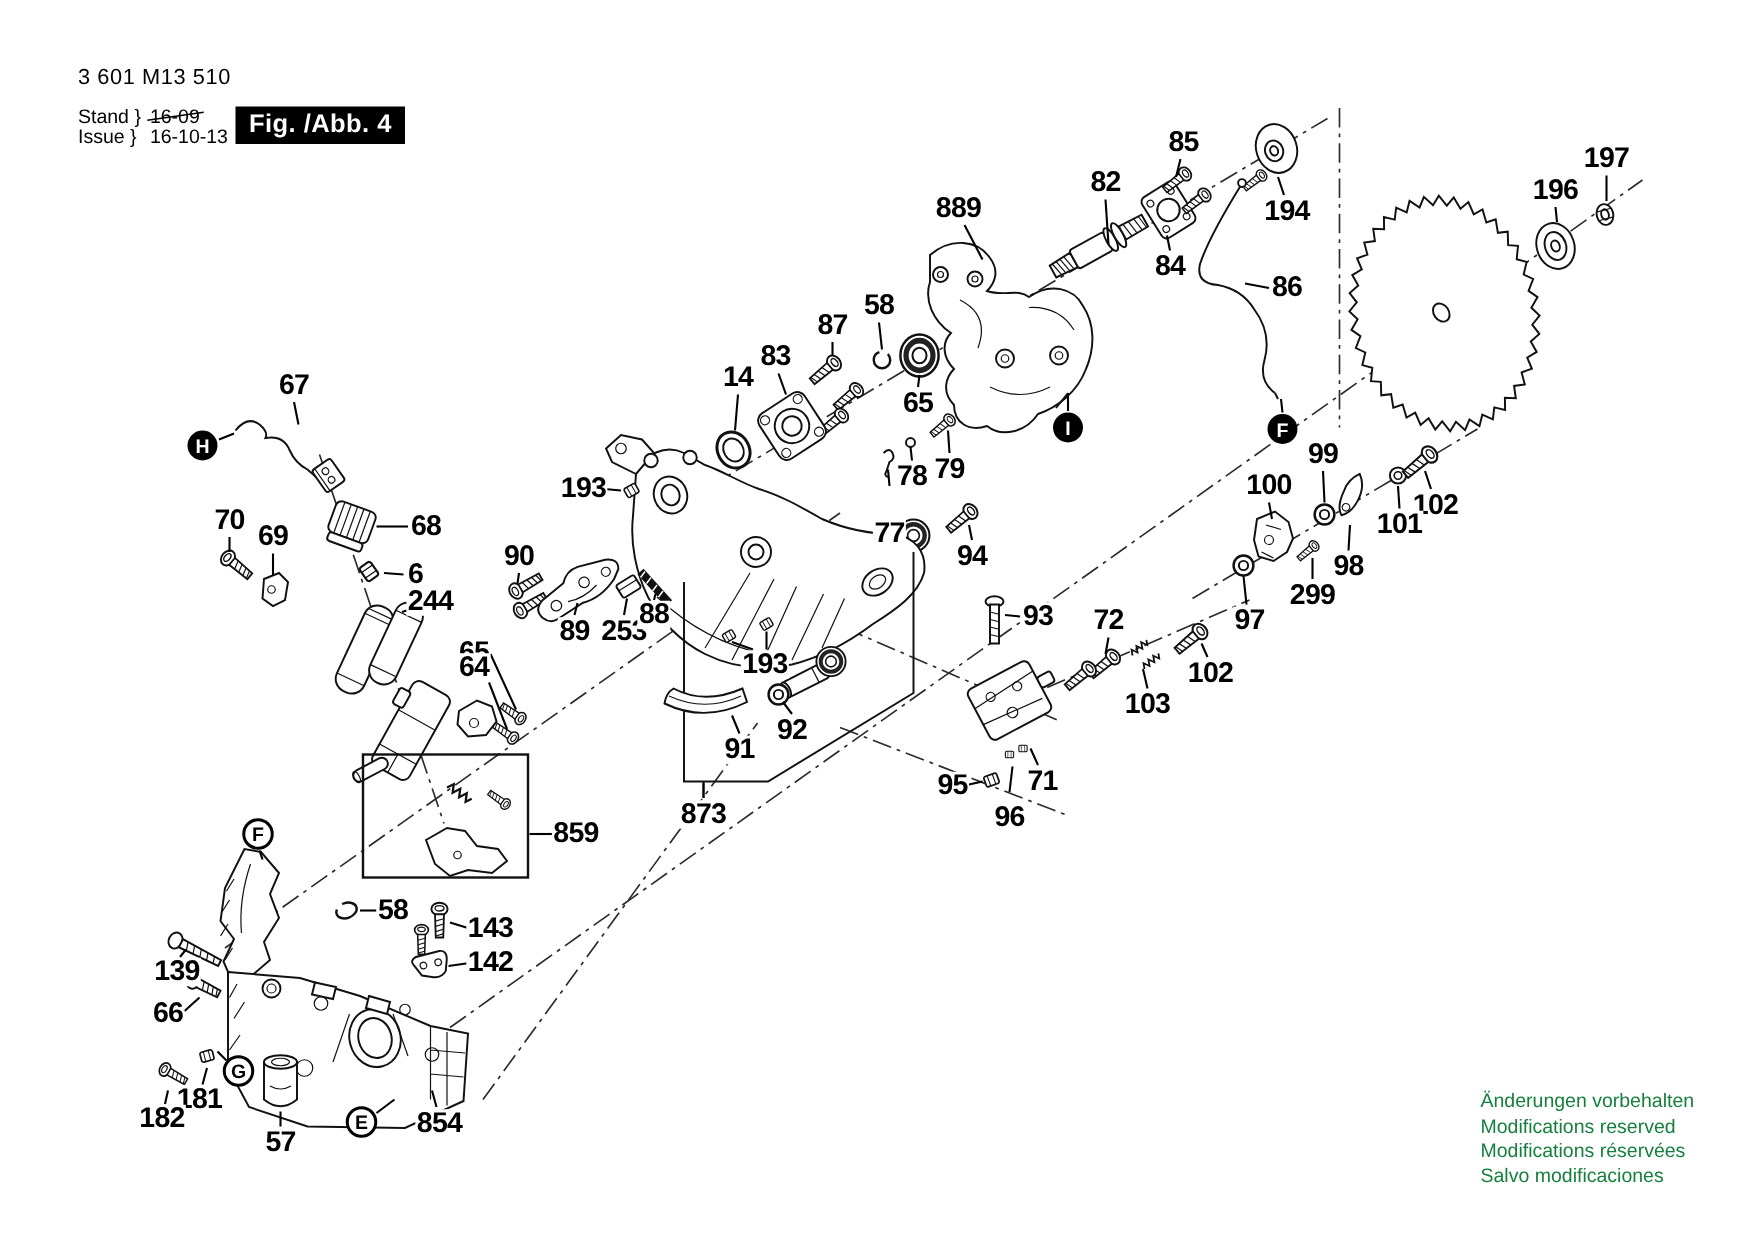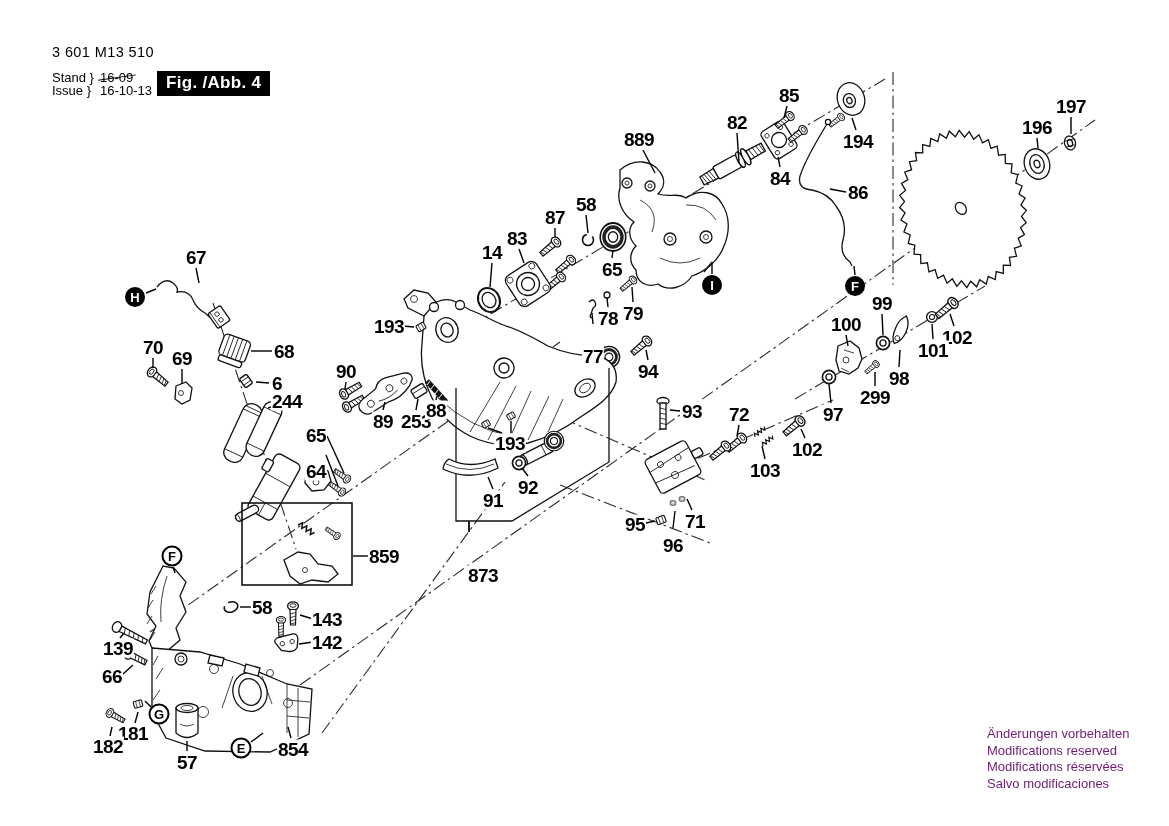--- a/index.html
+++ b/index.html
@@ -23,21 +23,21 @@
   .letter.outline{background:#fff;color:#000;border:2px solid #000;width:17px;height:17px;}
   #title-block{position:absolute;left:52px;top:44px;}
   #part-number{font-size:14.5px;letter-spacing:0.4px;margin-bottom:11px;}
   .si-grid{display:grid;grid-template-columns:auto auto;column-gap:4px;font-size:13px;line-height:13px;}
   .si-left{white-space:nowrap;}
   .struck{position:relative;display:inline-block;}
   .struck::after{content:"";position:absolute;left:-2px;right:-3px;top:46%;
     border-top:1.7px solid #000;transform:rotate(-8deg);}
   #fig-box{position:absolute;left:157px;top:71px;background:#000;color:#fff;
     font-weight:700;font-size:17px;padding:2px 9px 3px 9px;letter-spacing:0.3px;}
-  #footer-notes{position:absolute;left:987px;top:726px;font-size:13px;line-height:16.5px;color:#701a75;}
+  #footer-notes{position:absolute;left:987px;top:726px;font-size:13px;line-height:16.5px;color:#15803d;}
   #footer-notes div{white-space:nowrap;}
 </style>
 </head>
 <body>
 
 <div id="canvas">
 
 <svg id="drawing" width="1169" height="826" viewBox="0 0 1169 826">
   <defs>
     <g id="screw">
@@ -451,39 +451,39 @@
       <div class="callout" style="left: 858px; top: 192px;">86</div>
       <div class="callout" style="left: 1037px; top: 127px;">196</div>
       <div class="callout" style="left: 1071px; top: 106px;">197</div>
       <div class="callout" style="left: 196px; top: 257px;">67</div>
       <div class="callout" style="left: 153px; top: 347px;">70</div>
       <div class="callout" style="left: 182px; top: 358px;">69</div>
       <div class="callout" style="left: 284px; top: 351px;">68</div>
       <div class="callout" style="left: 277px; top: 383px;">6</div>
       <div class="callout" style="left: 287px; top: 401px;">244</div>
       <div class="callout" style="left: 316px; top: 435px;">65</div>
-      <div class="callout" style="left: 316px; top: 471px;">64</div>
+      <div class="callout" style="left: 316px; top: 445px;">64</div>
       <div class="callout" style="left: 492px; top: 252px;">14</div>
       <div class="callout" style="left: 517px; top: 238px;">83</div>
       <div class="callout" style="left: 555px; top: 217px;">87</div>
       <div class="callout" style="left: 586px; top: 204px;">58</div>
       <div class="callout" style="left: 612px; top: 269px;">65</div>
       <div class="callout" style="left: 389px; top: 326px;">193</div>
       <div class="callout" style="left: 593px; top: 335px; margin-top: 21px;">77</div>
       <div class="callout" style="left: 608px; top: 318px;">78</div>
       <div class="callout" style="left: 633px; top: 313px;">79</div>
       <div class="callout" style="left: 648px; top: 371px;">94</div>
       <div class="callout" style="left: 346px; top: 371px;">90</div>
       <div class="callout" style="left: 383px; top: 421px;">89</div>
       <div class="callout" style="left: 416px; top: 421px;">253</div>
       <div class="callout" style="left: 436px; top: 410px;">88</div>
       <div class="callout" style="left: 510px; top: 443px;">193</div>
       <div class="callout" style="left: 528px; top: 487px;">92</div>
       <div class="callout" style="left: 493px; top: 500px;">91</div>
-      <div class="callout" style="left: 483px; top: 543px; margin-top: 32px;">873</div>
+      <div class="callout" style="left: 469px; top: 543px;">873</div>
       <div class="callout" style="left: 384px; top: 556px;">859</div>
       <div class="callout" style="left: 882px; top: 303px;">99</div>
       <div class="callout" style="left: 846px; top: 324px;">100</div>
       <div class="callout" style="left: 957px; top: 337px;">102</div>
       <div class="callout" style="left: 933px; top: 350px;">101</div>
       <div class="callout" style="left: 899px; top: 378px;">98</div>
       <div class="callout" style="left: 875px; top: 397px;">299</div>
       <div class="callout" style="left: 833px; top: 414px;">97</div>
       <div class="callout" style="left: 692px; top: 411px;">93</div>
       <div class="callout" style="left: 739px; top: 414px;">72</div>

